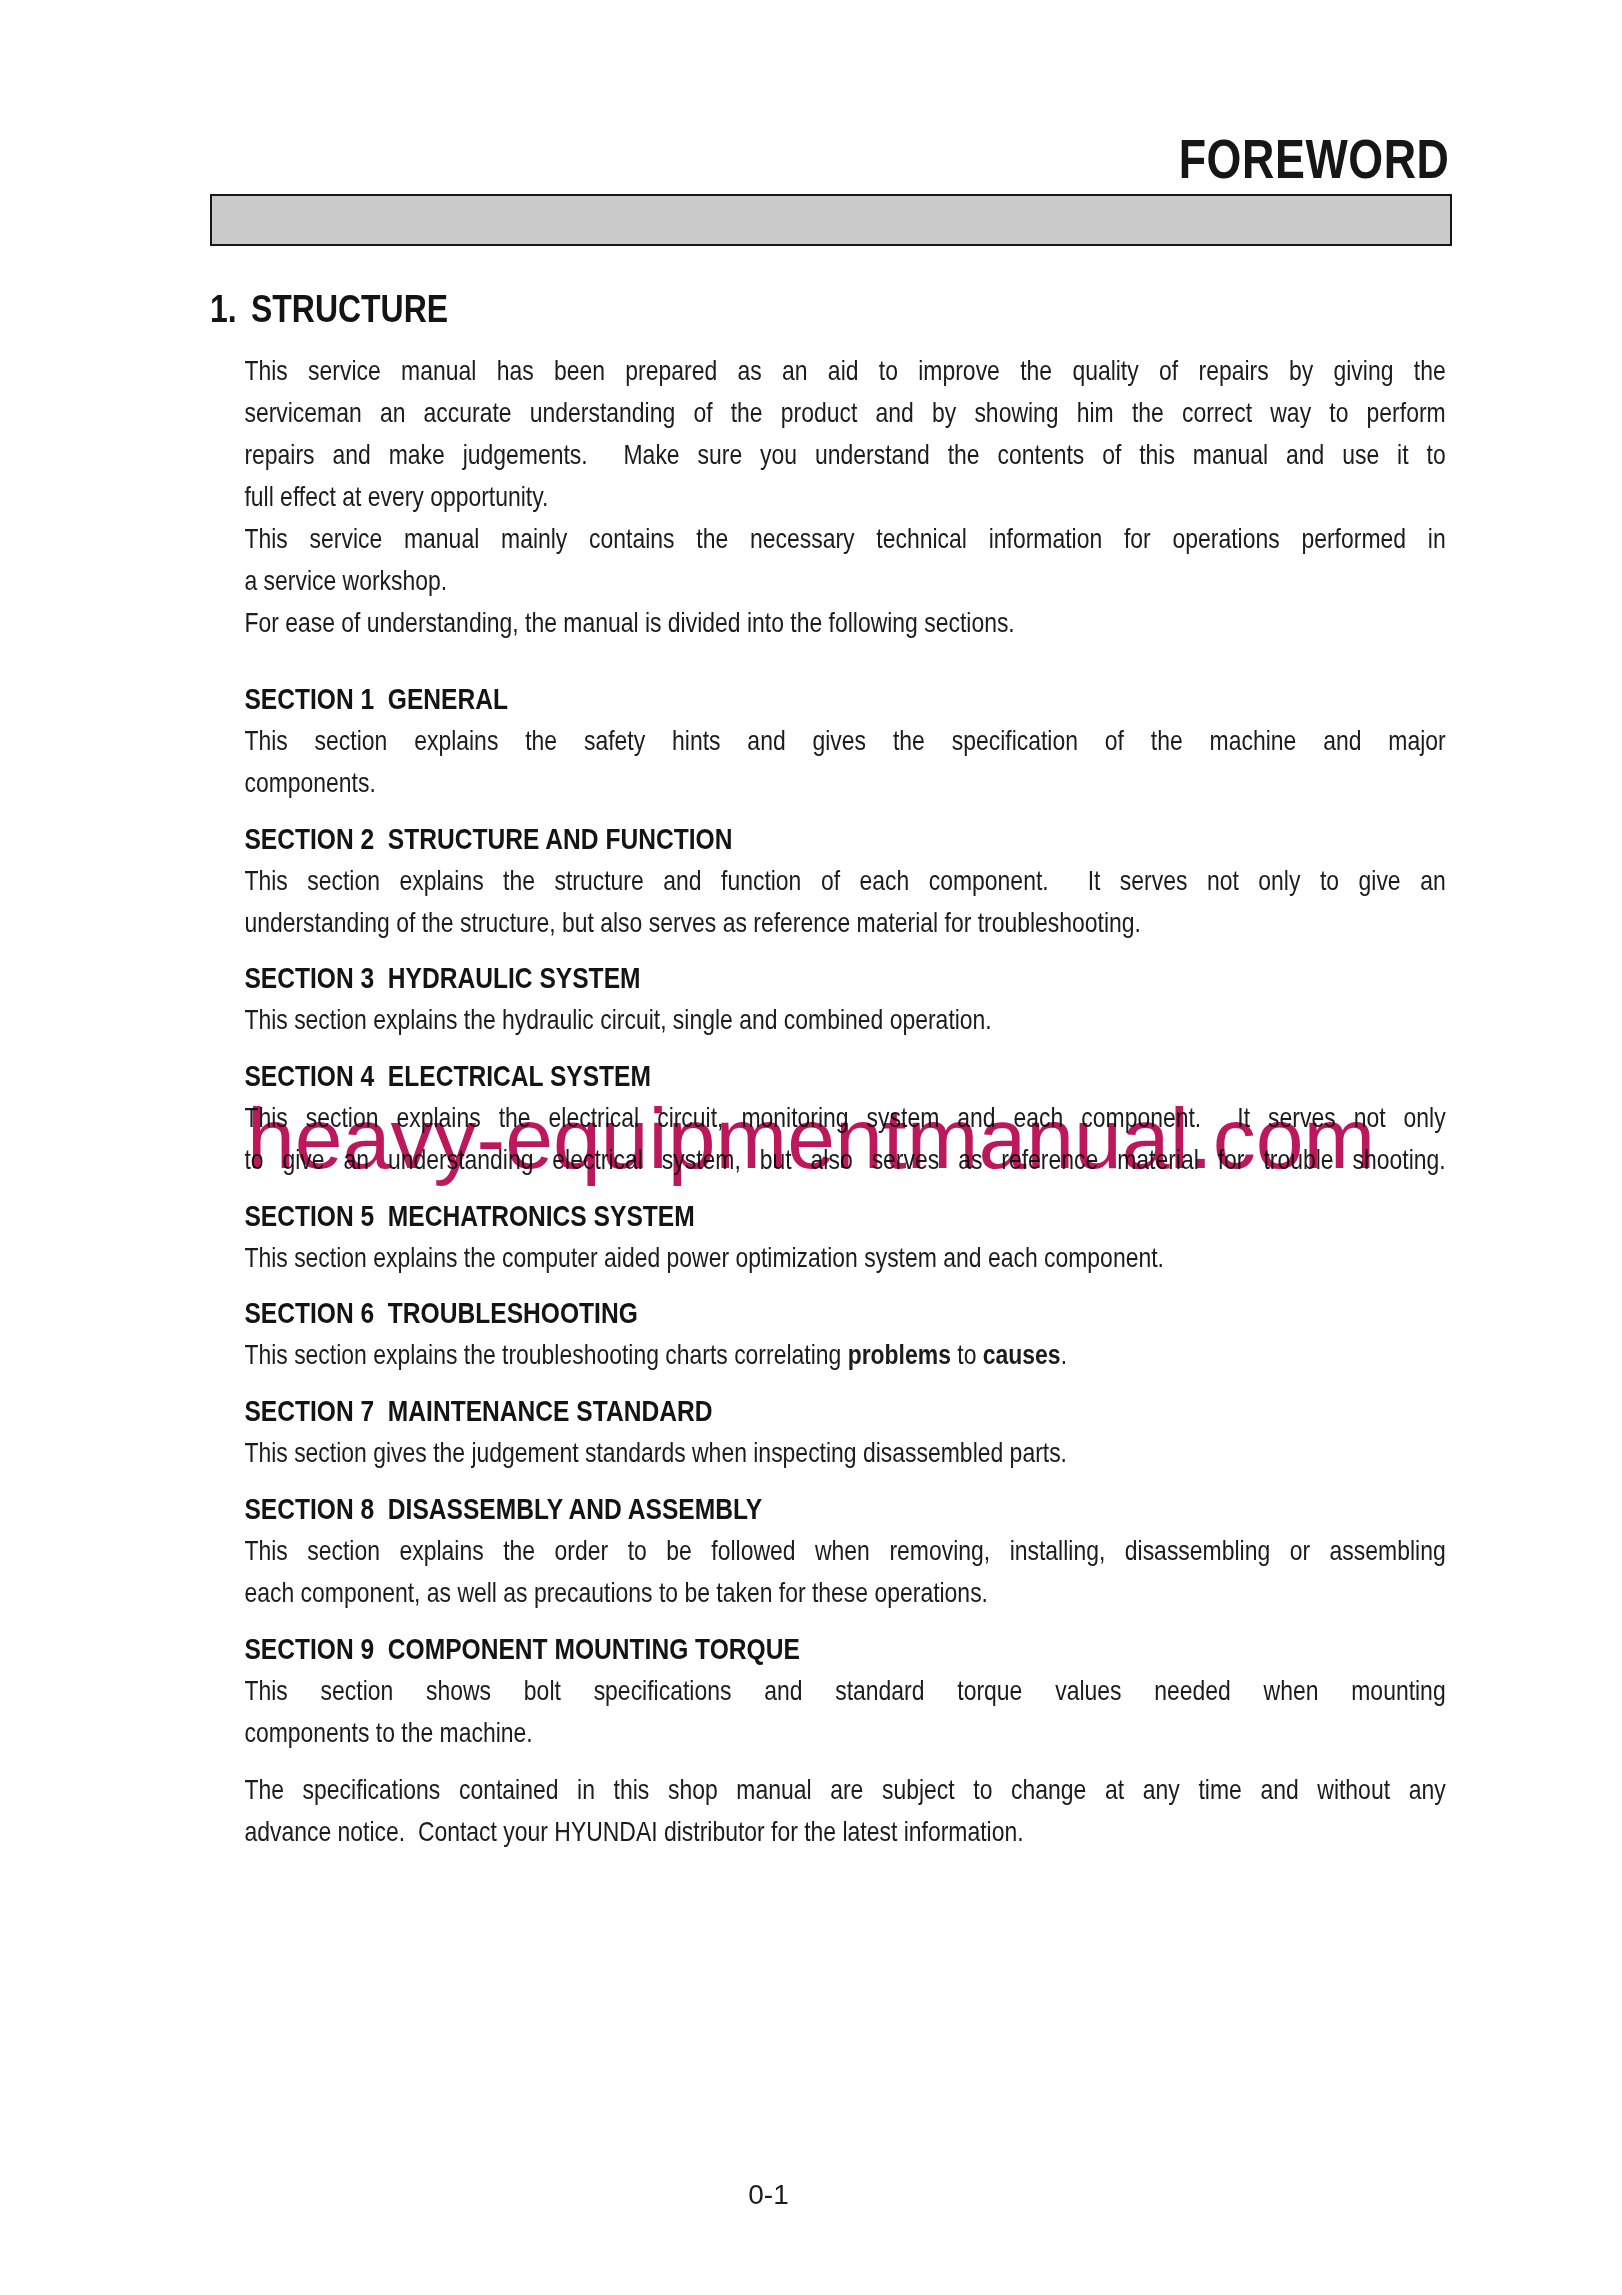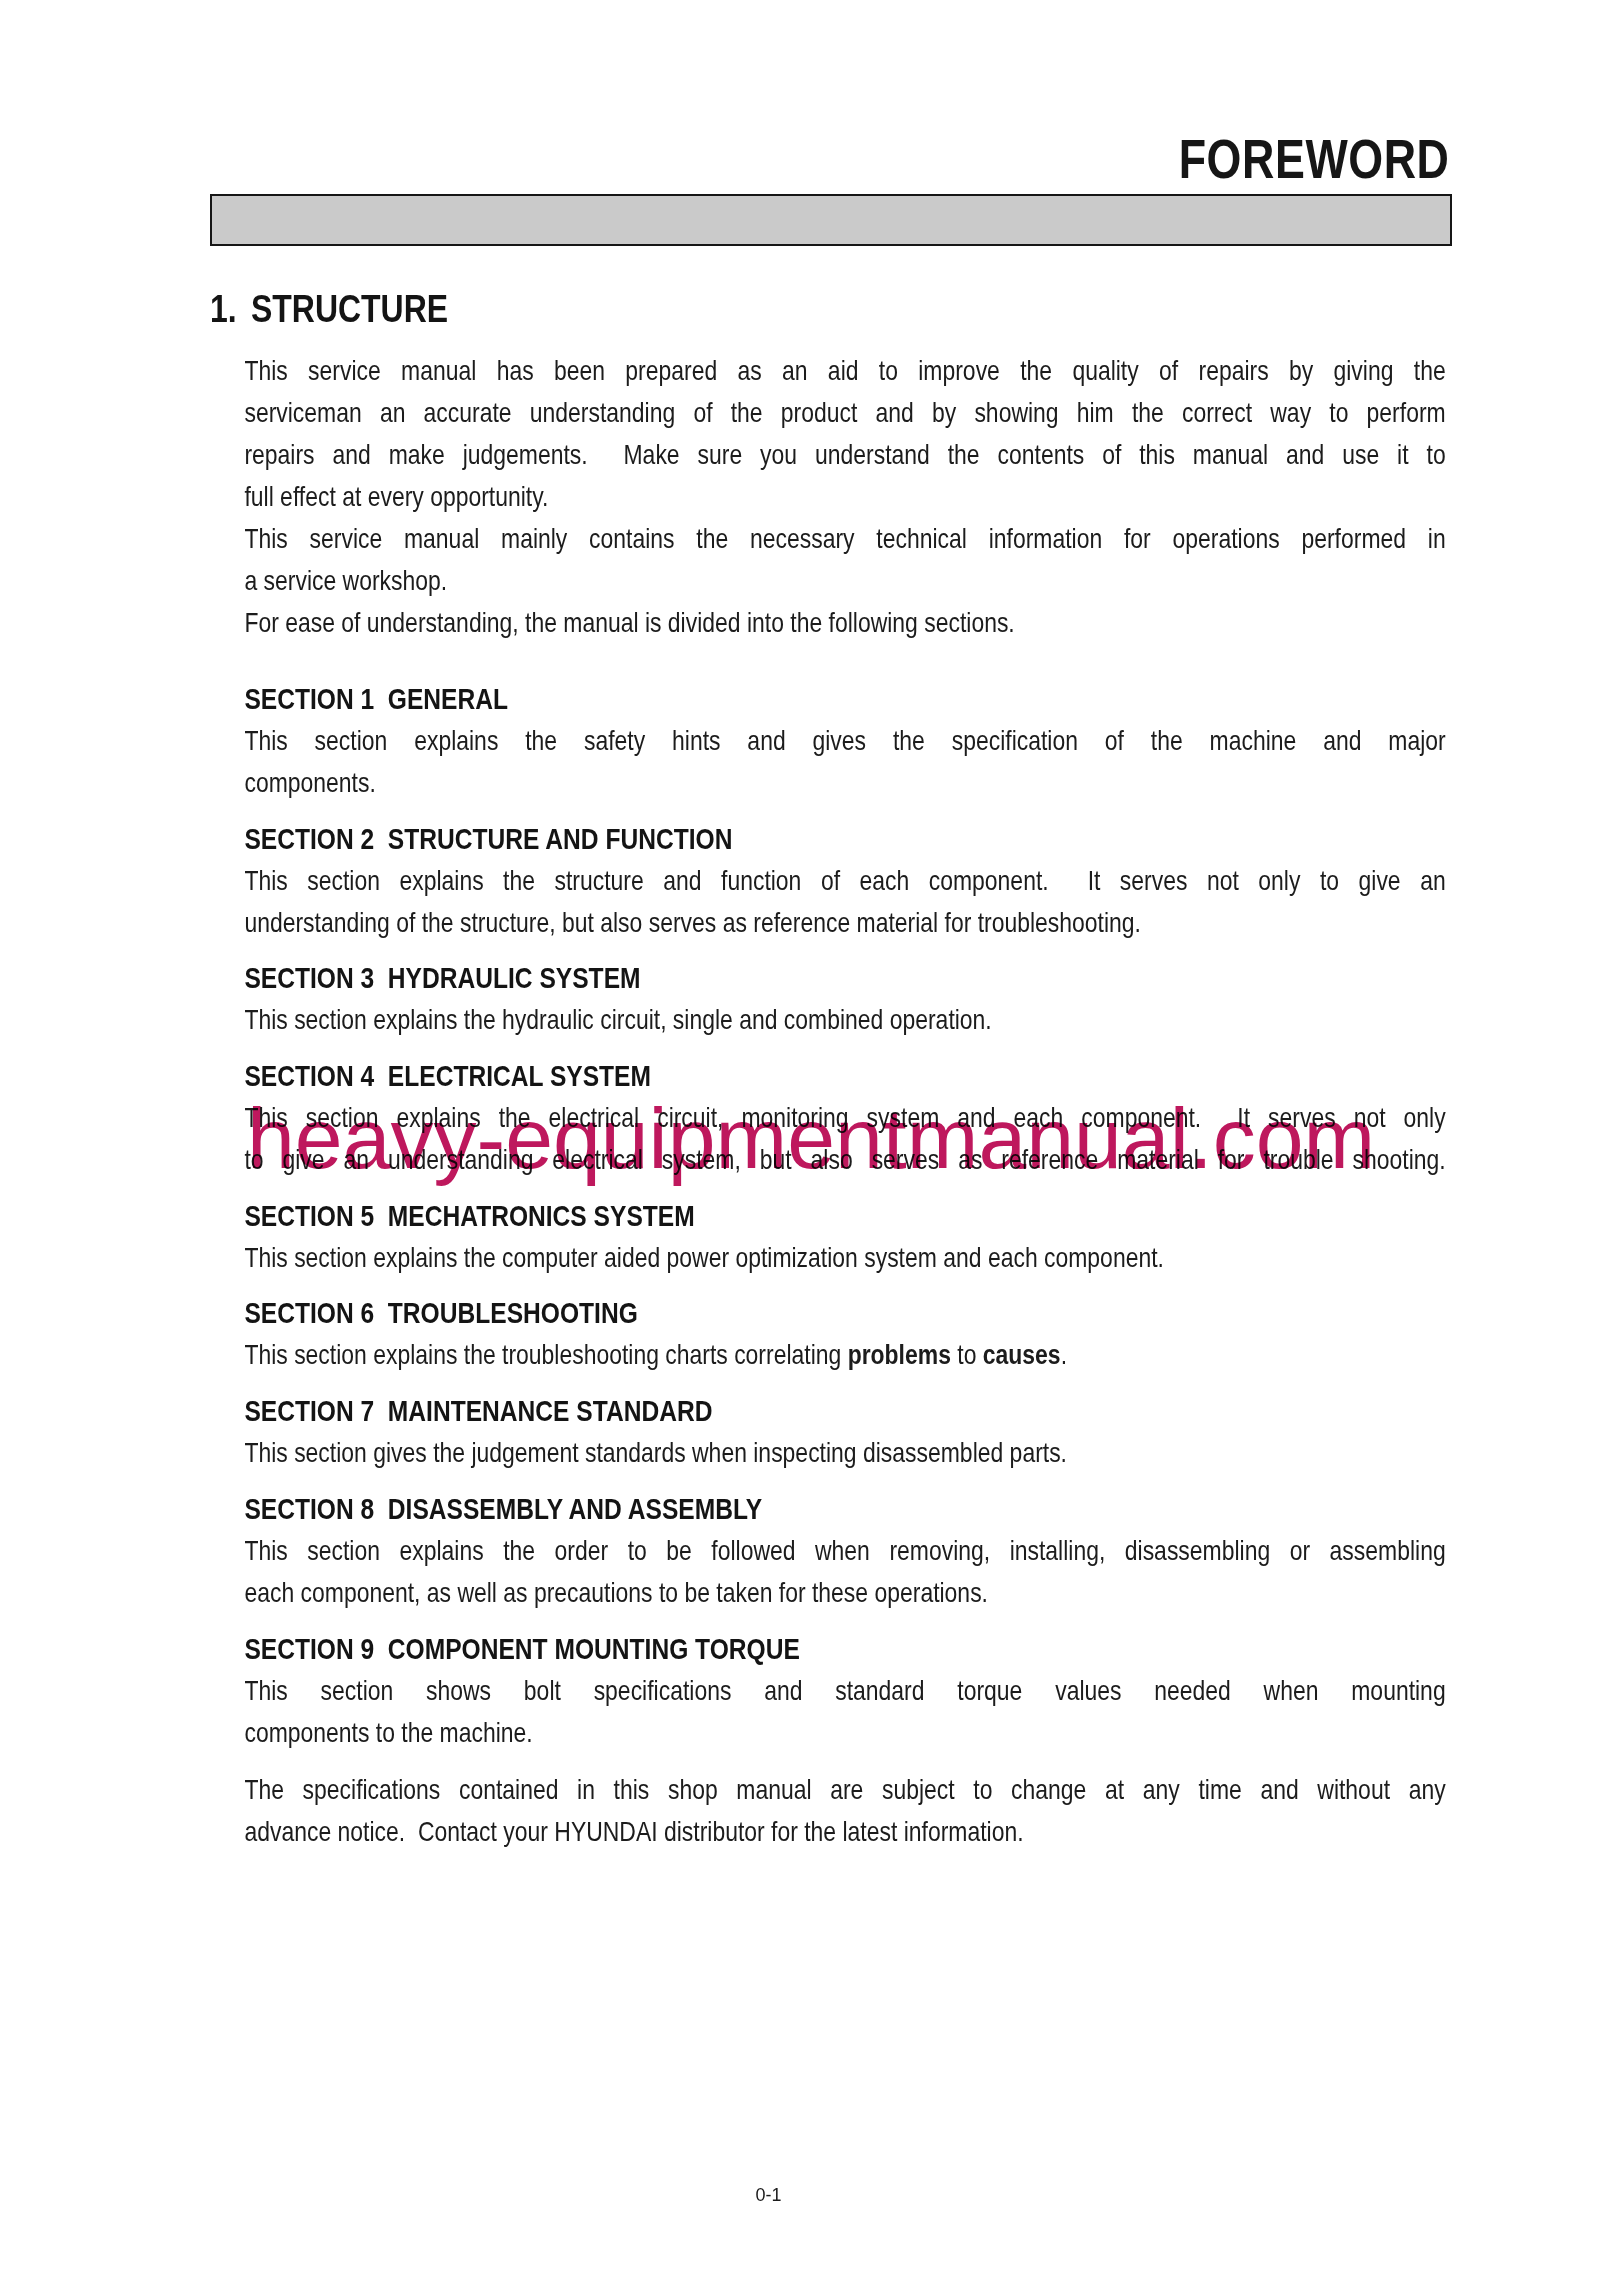--- a/index.html
+++ b/index.html
@@ -88,21 +88,21 @@
     z-index: 5;
   }
 
   
   .page-number {
     position: absolute;
     left: 0;
     top: 2174px;
     width: 1505px;
     text-align: center;
-    font-size: 18px;
+    font-size: 28px;
     line-height: 42px;
     color: #1c1c1c;
   }
 </style>
 </head>
 <body>
 
 <div class="page">
 
   <div class="foreword-title">FOREWORD</div>

